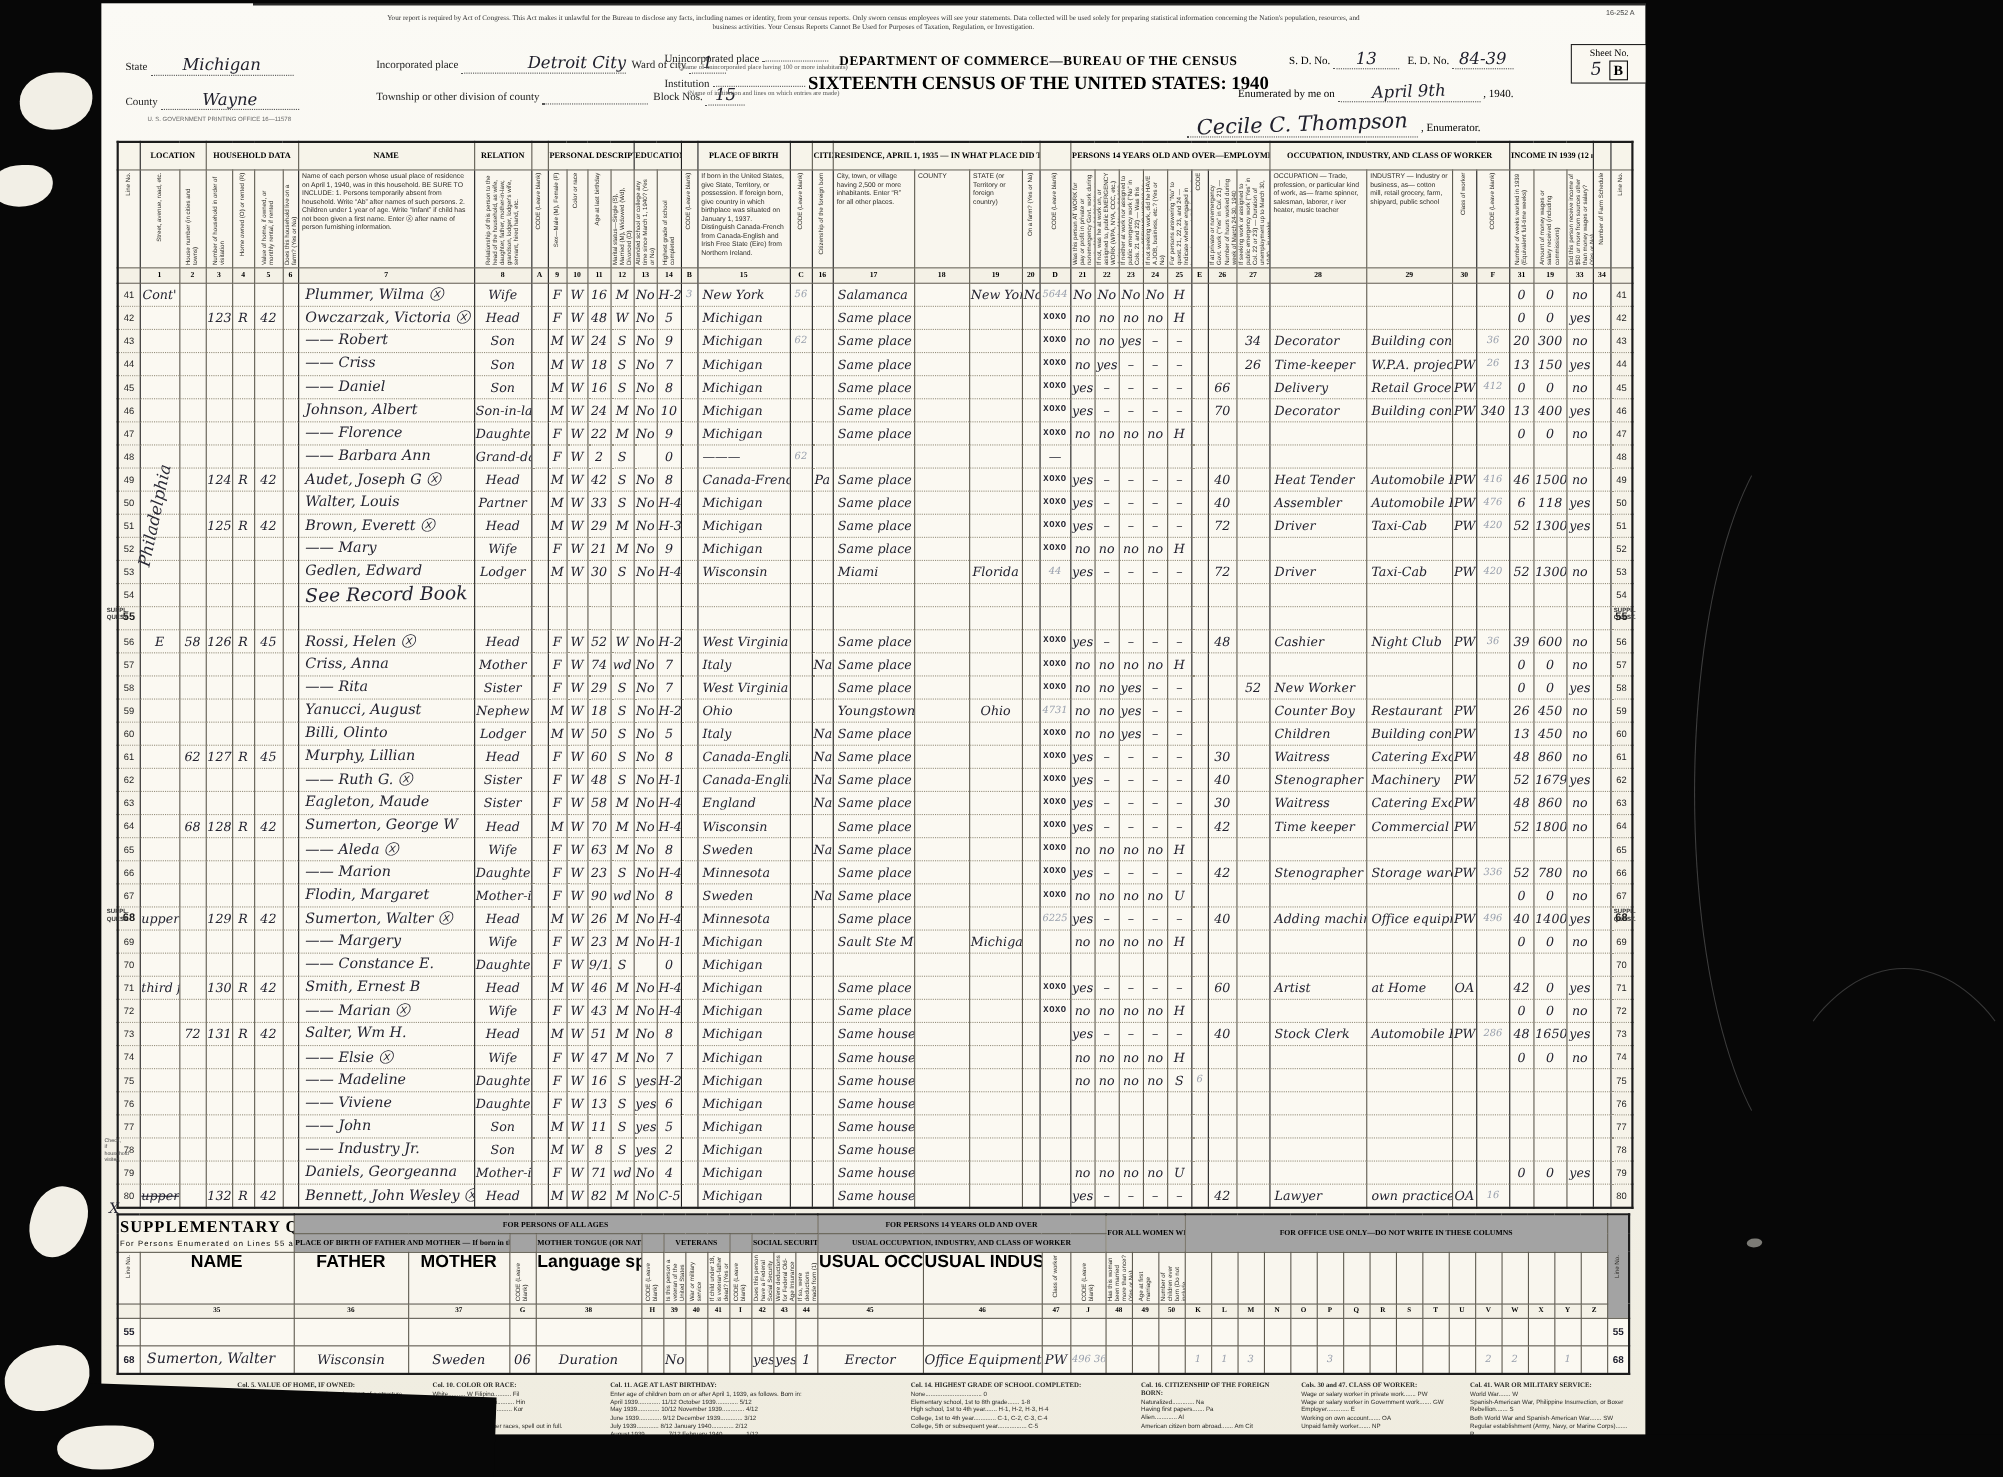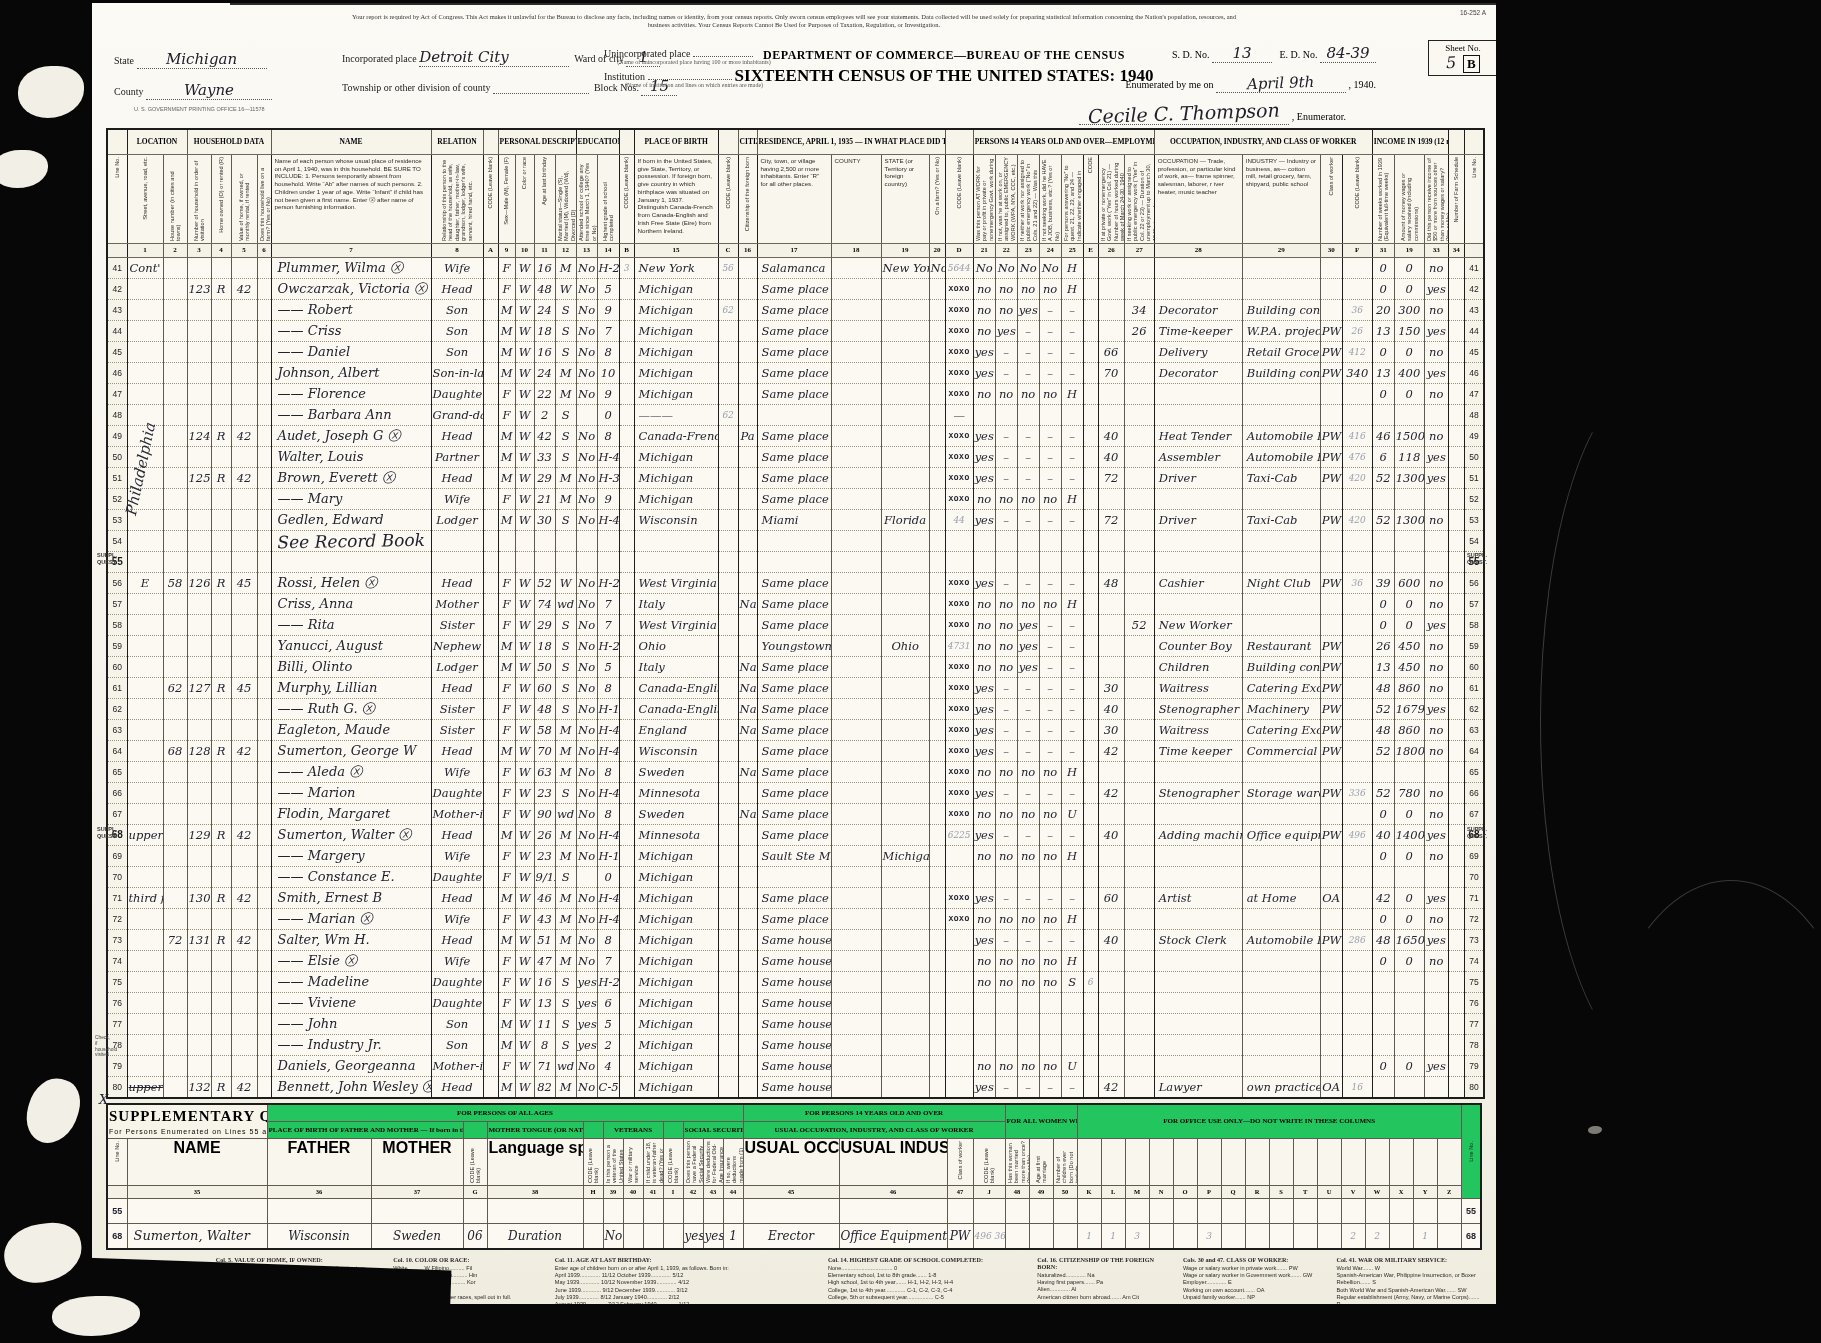--- a/index.html
+++ b/index.html
@@ -54,21 +54,21 @@
   #census-table tr > *:nth-child(30),#census-table tr > *:nth-child(31),#census-table tr > *:nth-child(33),
   #census-table tr > *:nth-child(36),#census-table tr > *:nth-child(37),#census-table tr > *:nth-child(40),
   #census-table tr > *:nth-child(41){border-right-width:1.8px;border-right-color:#1e1e1e;}
   #census-table tbody td:nth-child(18),#census-table tbody td:nth-child(21),
   #census-table tbody td:nth-child(34),#census-table tbody td:nth-child(35){text-align:left;padding-left:4px;}
   
   #supp-table{border-collapse:collapse;table-layout:fixed;border:2px solid #1c1c1c;margin:4px 0 0 14px;width:1374px;background:#fbf9f2;}
   #supp-table th,#supp-table td{border:1px solid #5f5b50;overflow:hidden;white-space:nowrap;padding:0 1px;}
   .supt{font:bold 15px "Liberation Serif",serif;text-align:center;letter-spacing:1px;white-space:normal;background:#f7f4ea;}
   .supt small{display:block;font:7px "Liberation Sans",sans-serif;font-weight:normal;margin-top:3px;}
-  .sgrp{font:bold 7px/1.15 "Liberation Serif",serif;text-align:center;white-space:normal;height:16px;background:#22c55e;margin-top:30px;}
+  .sgrp{font:bold 7px/1.15 "Liberation Serif",serif;text-align:center;white-space:normal;height:16px;background:#a3a3a3;margin-top:30px;}
   .sdesc{height:46px;vertical-align:top;text-align:center;background:#f9f6ee;}
   .snum{height:12px;font:bold 6.5px "Liberation Serif",serif;text-align:center;background:#f4f1e6;}
   #supp-table tbody td{height:24px;font:italic 12px "DejaVu Serif",serif;color:#232330;text-align:center;}
   #supp-table tbody td.lnc{font:bold 9px "Liberation Sans",sans-serif;font-style:normal;}
   
   #notes{display:flex;gap:10px;margin:6px 0 0 18px;width:1370px;}
   .nb{font:5.6px/1.3 "Liberation Sans",sans-serif;color:#2a2a26;white-space:pre-line;}
   .nb .nt{font:bold 6.2px "Liberation Serif",serif;margin-bottom:2px;white-space:normal;}
   .nb0{font:bold 9px/1.5 "Liberation Serif",serif;text-align:center;width:120px;padding-top:8px;}
   
@@ -96,21 +96,21 @@
         </div>
         <div class="fld" style="margin-top:12px;">
           <span>County</span>
           <span class="dot" style="width:126px;text-align:center;"><span class="hw-md">Wayne</span></span>
         </div>
       </div>
 
       <div style="position:absolute;left:250px;top:18px;">
         <div class="fld">
           <span>Incorporated place</span>
-          <span class="dot" style="width:150px;text-align:left;"><span class="hw-md">Detroit City</span></span>
+          <span class="dot" style="width:150px;text-align:right;"><span class="hw-md">Detroit City</span></span>
           &nbsp;<span>Ward of city</span>
           <span class="dot" style="width:34px;text-align:center;"><span class="hw-md">1</span></span>
         </div>
         <div class="fld" style="margin-top:10px;">
           <span>Township or other division of county</span>
           <span class="dot" style="width:96px;"><span class="hw-md"></span></span>
           &nbsp;<span>Block Nos.</span>
           <span class="dot" style="width:36px;text-align:center;"><span class="hw-md">15</span></span>
         </div>
       </div>

